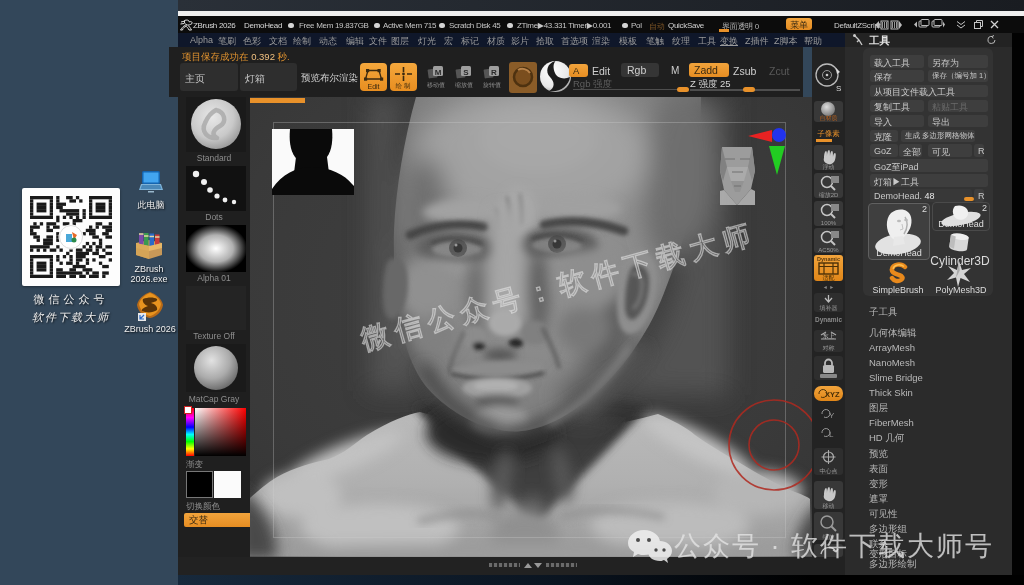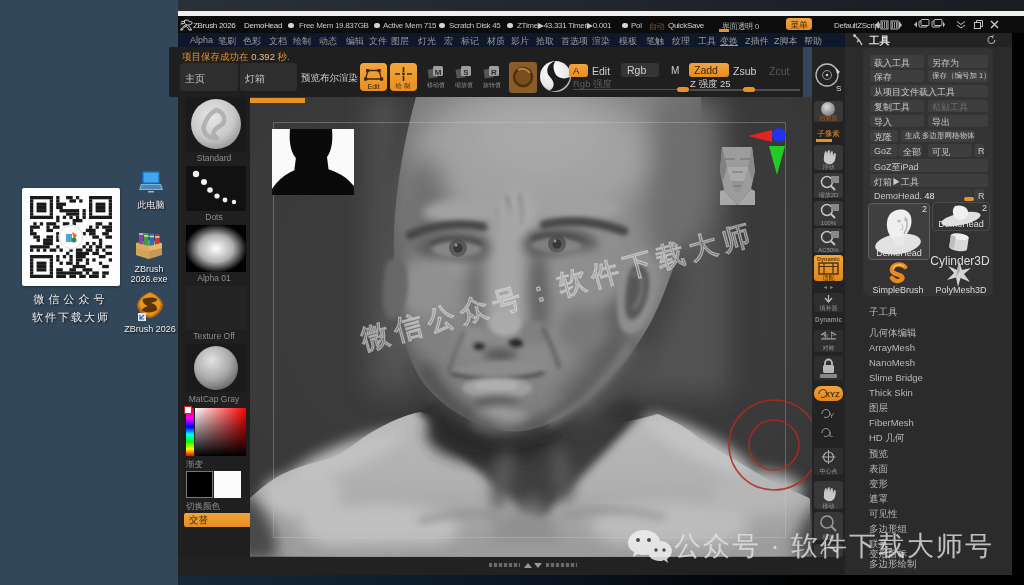--- a/index.html
+++ b/index.html
@@ -847,21 +847,21 @@
           <rect x="72.2" y="78.7" width="3.3" height="3.3"></rect>
         </g>
   <circle cx="41" cy="41" r="12.5" fill="#fff"></circle>
         <circle cx="41" cy="41" r="11.5" fill="none" stroke="#dcdcdc"></circle>
   <path d="M36 38 l6 0 0 8 -6 0 z" fill="#4aa8d8"></path>
         <path d="M42 36 l5 3 -3 5" fill="#e86a28"></path>
         <circle cx="44" cy="44" r="2.5" fill="#2a8a4a"></circle>
       </svg>
 </div>
 <div class="dlabel" style="left:22px;top:292px;width:98px;font-size:11px;letter-spacing:4px;">微信公众号</div>
-<div class="dlabel" style="left:12px;top:310px;width:118px;font-size:11px;letter-spacing:2px;">软件下载大师</div>
+<div class="dlabel" style="left:12px;top:310px;width:118px;font-size:11px;letter-spacing:2px;font-style:italic;">软件下载大师</div>
 
 <svg class="abs" style="left:138px;top:170px;" width="26" height="25" viewBox="0 0 26 25">
   <rect x="4" y="1" width="18" height="13" rx="1.5" fill="#1565b0"></rect>
   <rect x="5.5" y="2.5" width="15" height="10" fill="#42a5f0"></rect>
   <path d="M3 14 L23 14 L25 20 L1 20 Z" fill="#7fb3d8"></path>
   <path d="M4 15 L22 15 L23.5 19 L2.5 19 Z" fill="#4a88b8"></path>
   <rect x="10" y="21" width="6" height="1.5" fill="#9ab8cc"></rect>
 </svg>
 <div class="dlabel" style="left:128px;top:199px;width:46px;">此电脑</div>
 

